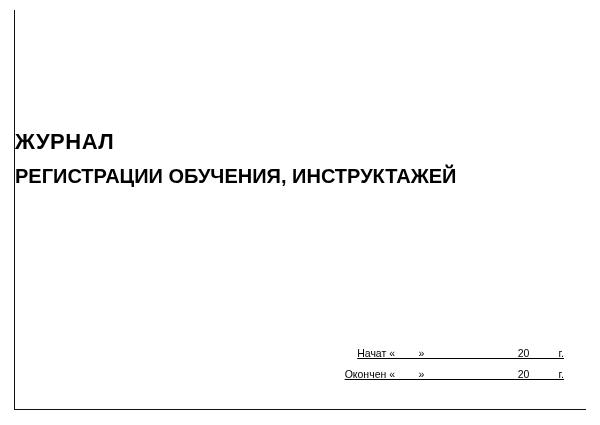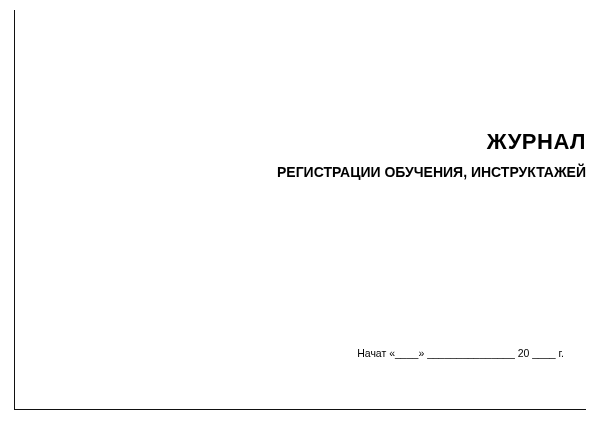--- a/index.html
+++ b/index.html
@@ -29,62 +29,64 @@
     background: #ffffff;
     border-left: 1px solid #111111;
     border-bottom: 1px solid #111111;
     box-sizing: border-box;
   }
   .title-block {
     position: absolute;
     left: 0;
     top: 118px;
     width: 100%;
-    text-align: right;
+    text-align: left;
     color: #000000;
   }
   .title-main {
     font-size: 22px;
     font-weight: bold;
     letter-spacing: 0.5px;
     line-height: 1.25;
   }
   .title-sub {
-    font-size: 14px;
+    font-size: 20px;
     font-weight: bold;
     line-height: 1.45;
     margin-top: 6px;
   }
   .title-sub .line2 {
     display: block;
   }
   .dates-block {
     position: absolute;
     right: 22px;
     top: 333px;
     text-align: right;
     color: #000000;
     font-size: 10.5px;
     line-height: 2.0;
+    text-decoration: underline;
   }
   .date-row {
     white-space: nowrap;
   }
 </style>
 </head>
 <body>
 
 <div class="page">
   <div class="sheet">
 
     <div class="title-block">
       <div class="title-main">ЖУРНАЛ</div>
       <div class="title-sub">
         <span class="line1">РЕГИСТРАЦИИ ОБУЧЕНИЯ, ИНСТРУКТАЖЕЙ</span>
       </div>
     </div>
 
     <div class="dates-block">
       <div class="date-row">Начат «____» _______________ 20 ____ г.</div>
+      <div class="date-row">Окончен «____» _______________ 20 ____ г.</div>
     </div>
 
   </div>
 </div>
 
 </body></html>

